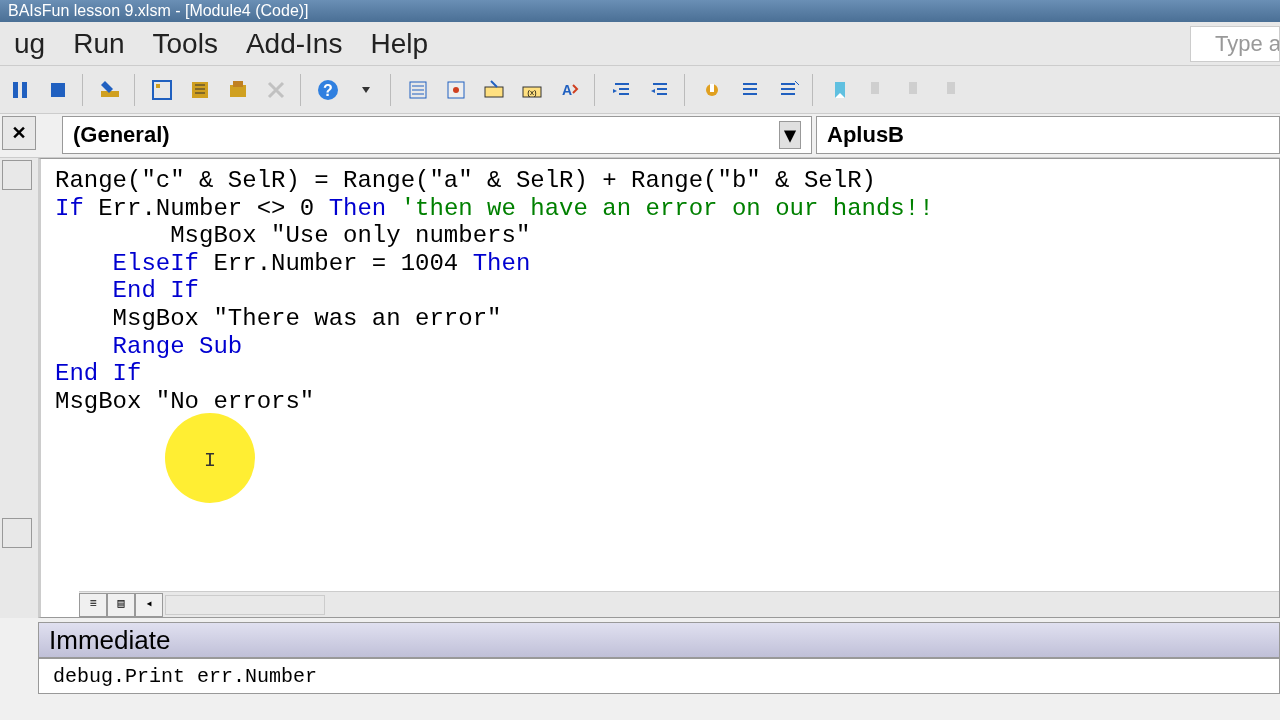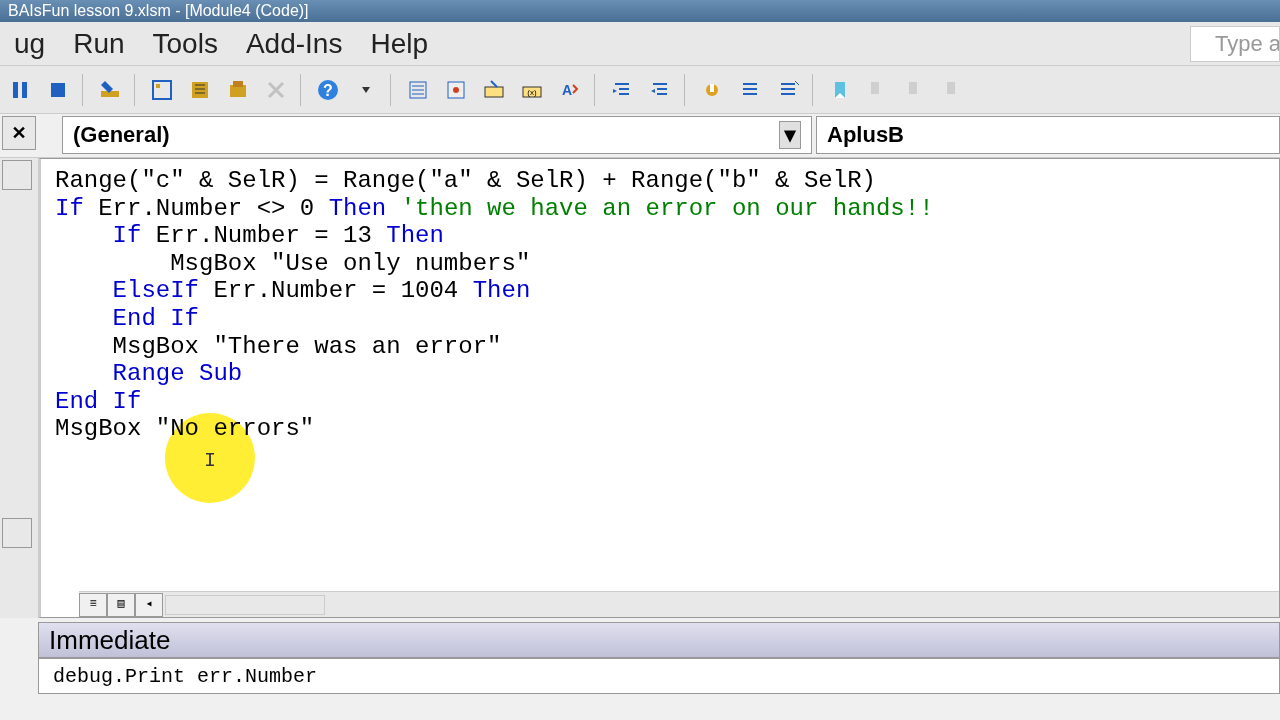--- a/index.html
+++ b/index.html
@@ -398,21 +398,20 @@
   <div style="position:absolute;bottom:70px;left:2px;width:30px;height:30px;border:1px solid #999;background:#e8e8e8;"></div>
 </div>
 
 <div class="code-area">
   <div class="highlight-circle"></div>
   <div class="cursor-mark">I</div>
   <div class="code-content">
     <div class="code-line">Range("c" &amp; SelR) = Range("a" &amp; SelR) + Range("b" &amp; SelR)</div>
     <div class="code-line"></div>
     <div class="code-line"><span class="kw">If</span><span> Err.Number &lt;&gt; 0 </span><span class="kw">Then </span><span class="comment">'then we have an error on our hands!!</span></div>
-    <div class="code-line"><span class="kw">    If</span><span> Err.Number = 13 </span><span class="kw">Then</span></div>
     <div class="code-line">        MsgBox "Use only numbers"</div>
     <div class="code-line"><span class="kw">    ElseIf</span><span> Err.Number = 1004 </span><span class="kw">Then</span></div>
     <div class="code-line kw">    End If</div>
     <div class="code-line"></div>
     <div class="code-line">    MsgBox "There was an error"</div>
     <div class="code-line kw">    Range Sub</div>
     <div class="code-line kw">End If</div>
     <div class="code-line"></div>
     <div class="code-line">MsgBox "No errors"</div>
   </div>

